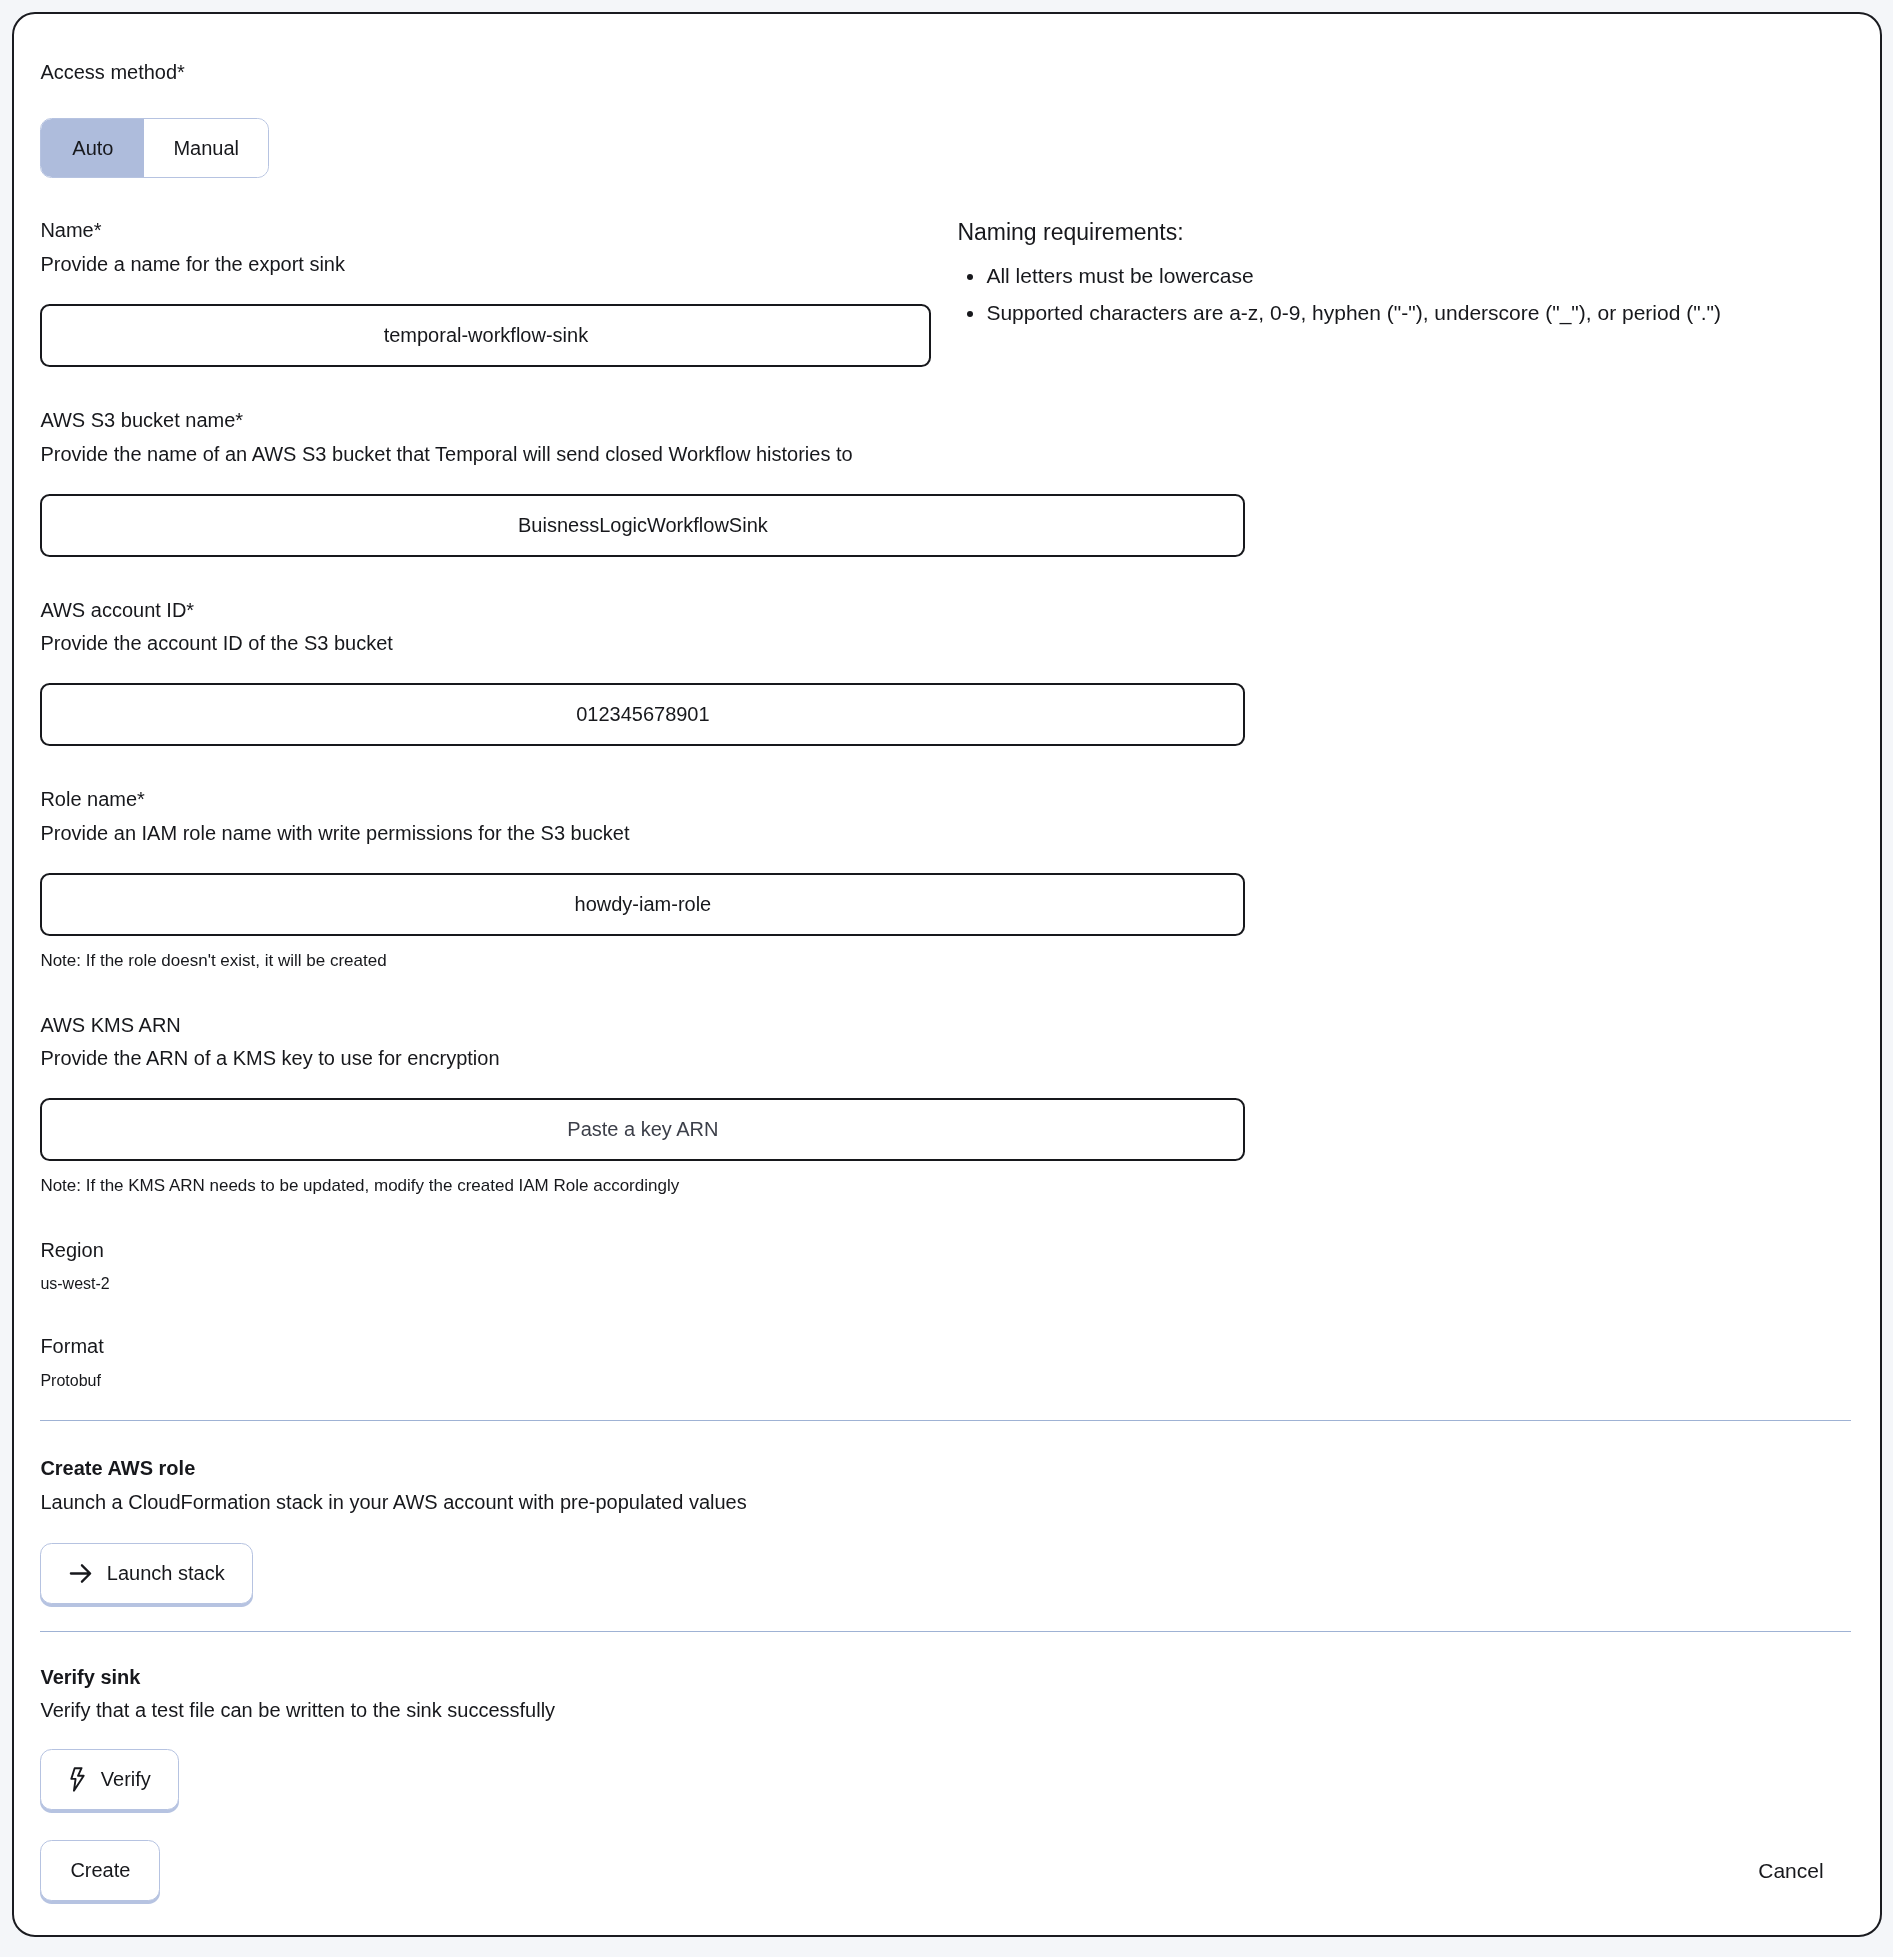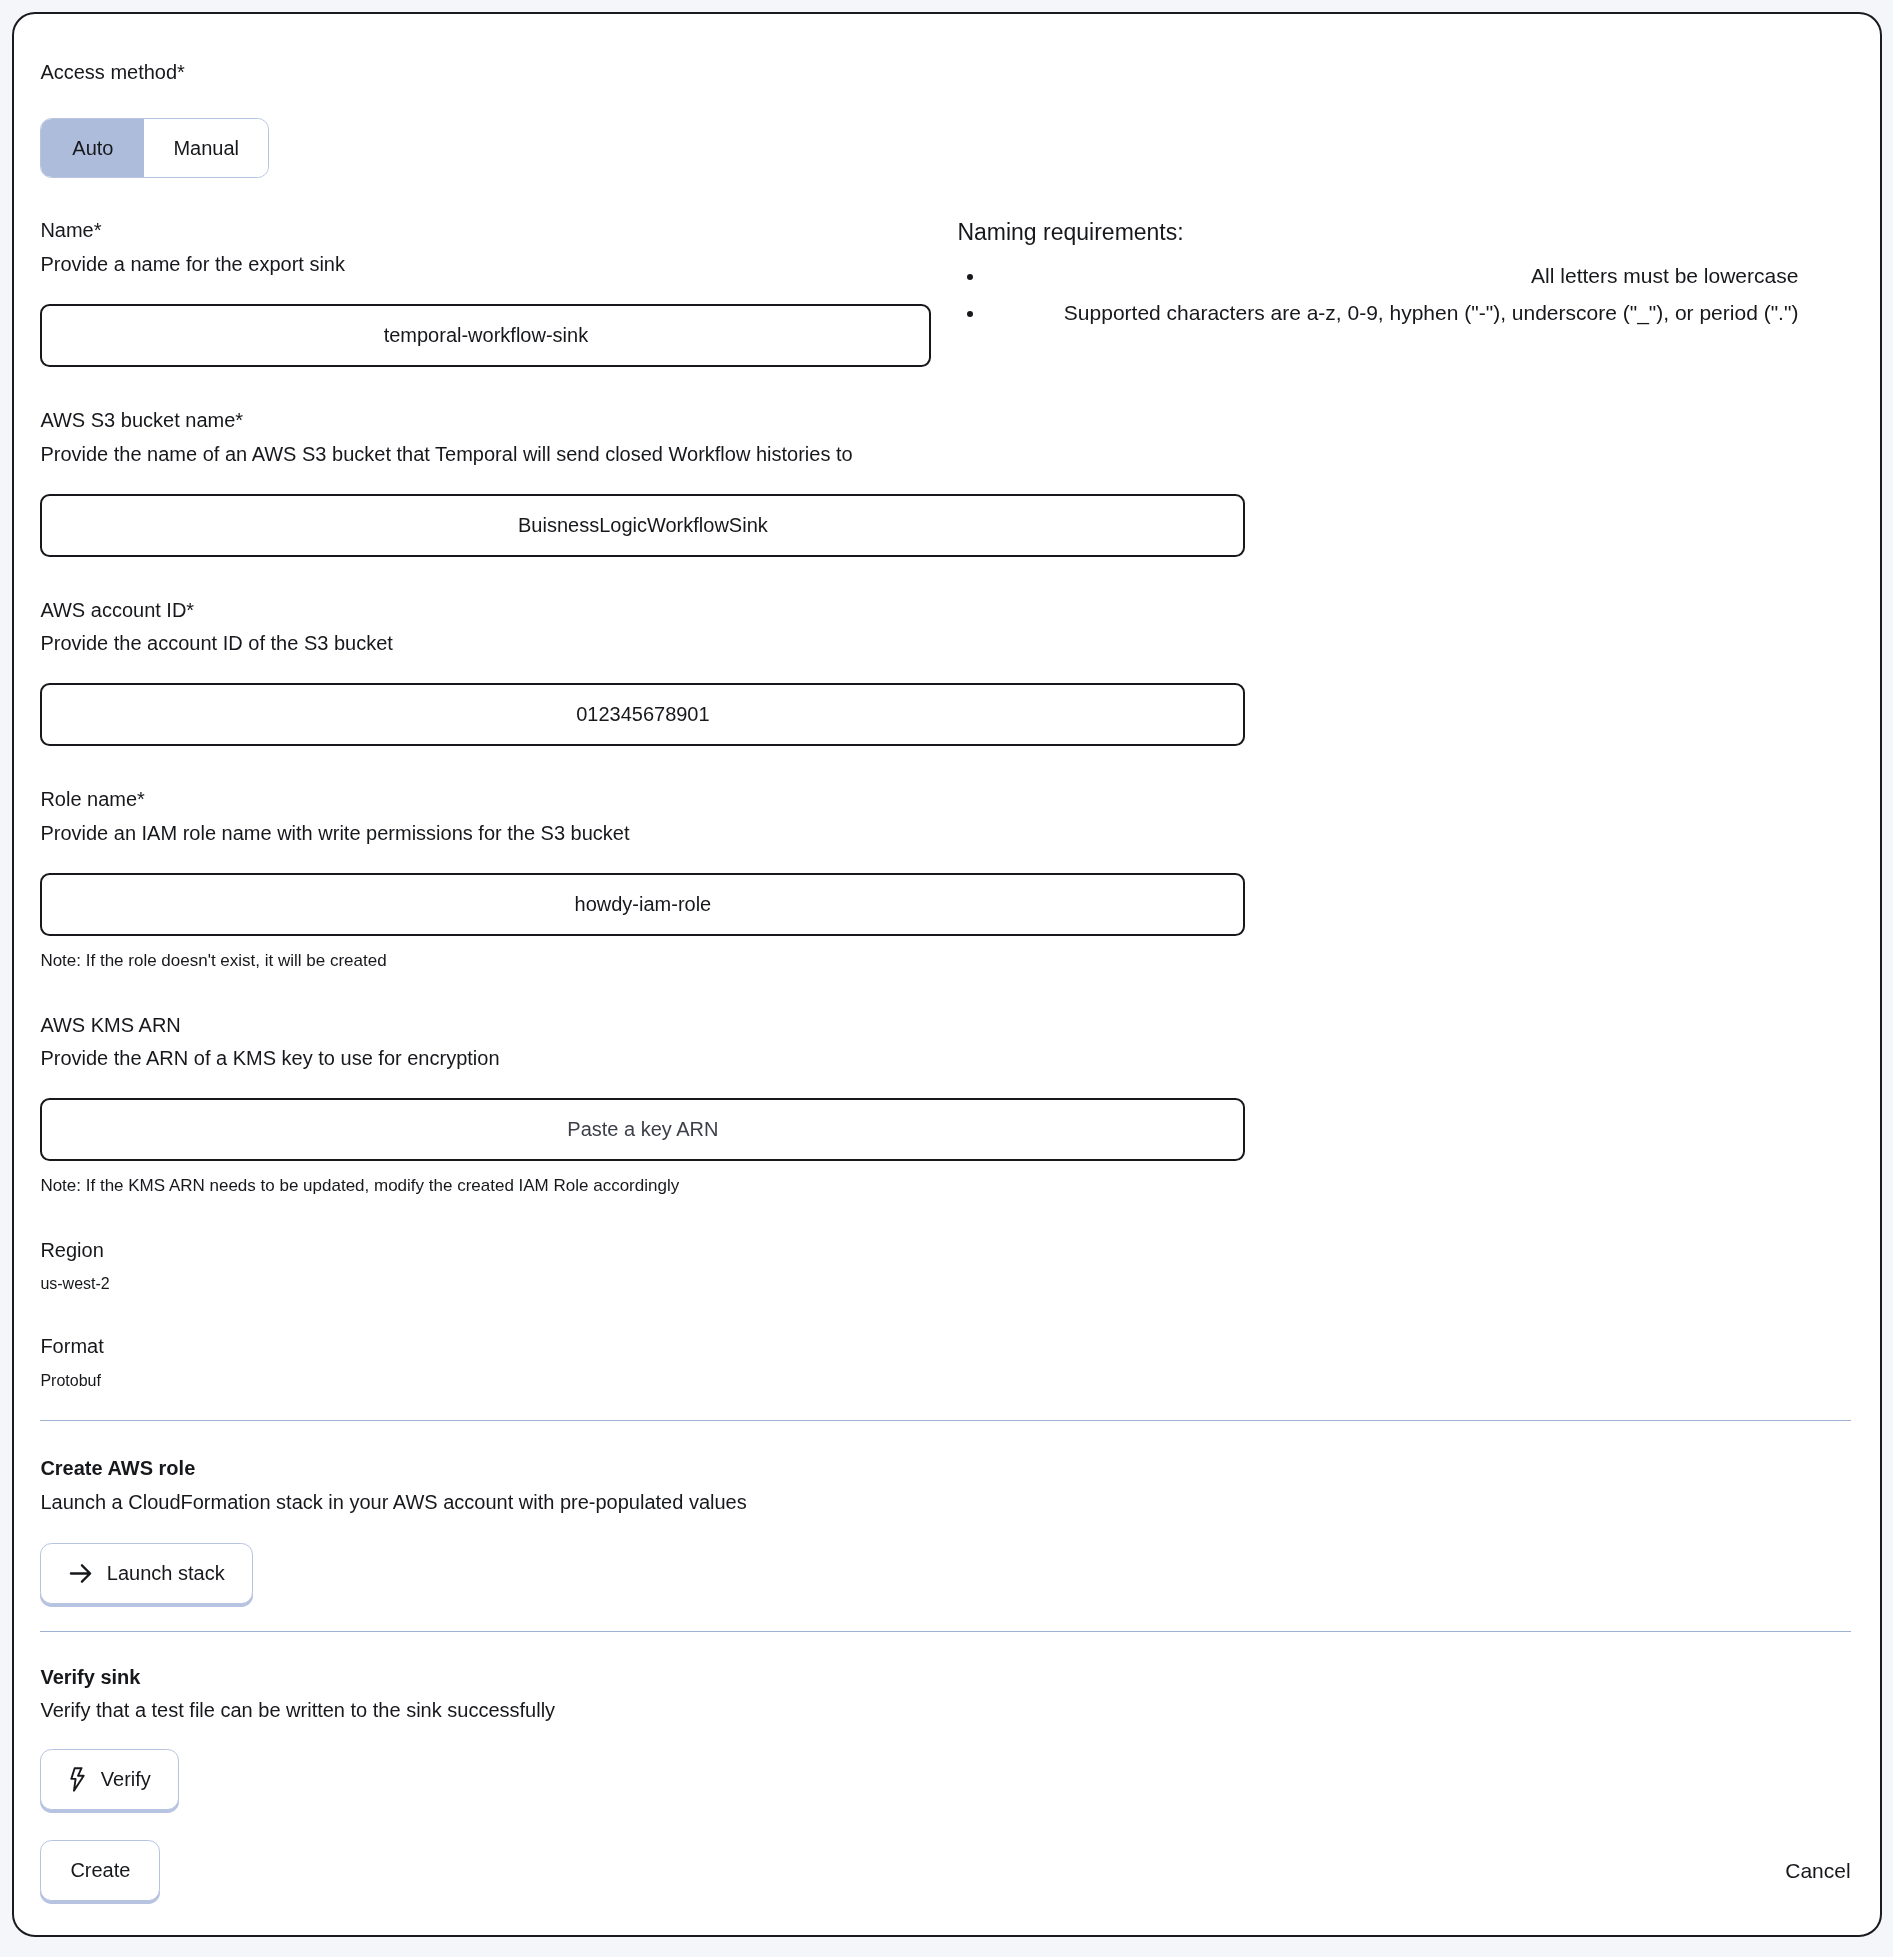--- a/index.html
+++ b/index.html
@@ -47,21 +47,21 @@
     background: var(--accent-fill, #aebcdc);
     border-radius: 9.6px 0 0 9.6px;
   }
   .segment.unselected { border-radius: 9.6px; }
 
   
   .row { display: flex; margin-top: 39px; }
   .col-left { width: 891px; flex: none; }
   .col-right { width: 841px; flex: none; margin-left: 26px; padding-top: 0; }
   .req-title { font-size: 23px; line-height: 31px; }
-  .req-list { margin-top: 11.5px; padding-left: 29px; text-align: right; }
+  .req-list { margin-top: 11.5px; padding-left: 29px; }
   .req-list li { font-size: 21px; line-height: 31px; margin-top: 5.7px; }
 
   
   .text-input {
     display: block;
     margin-top: 26px;
     height: 63px;
     width: 1205px;
     border: 2.4px solid var(--input-border, #17181c);
     border-radius: 9.6px;
@@ -111,20 +111,21 @@
     justify-content: space-between;
   }
   .btn-create { margin-top: 0; padding: 0 29px; }
   .btn-cancel {
     background: none;
     border: none;
     font-family: "Liberation Sans", sans-serif;
     font-size: 21px;
     color: var(--text, #17181c);
     cursor: pointer;
+    margin-right: 27px;
   }
 </style>
 </head>
 <body>
 
 <div class="card">
 
   <div class="label">Access method*</div>
 
   <div class="segmented">

